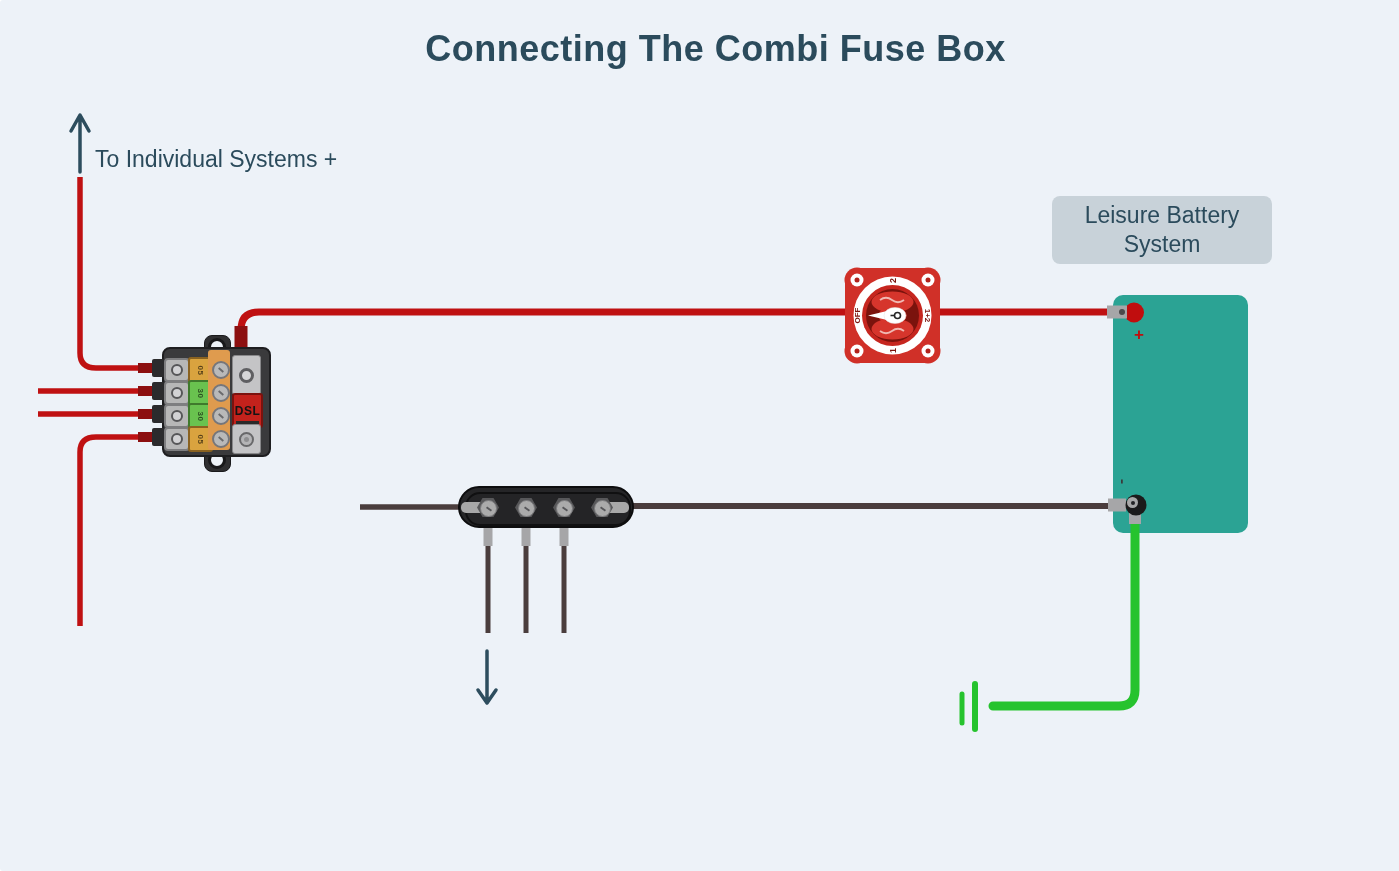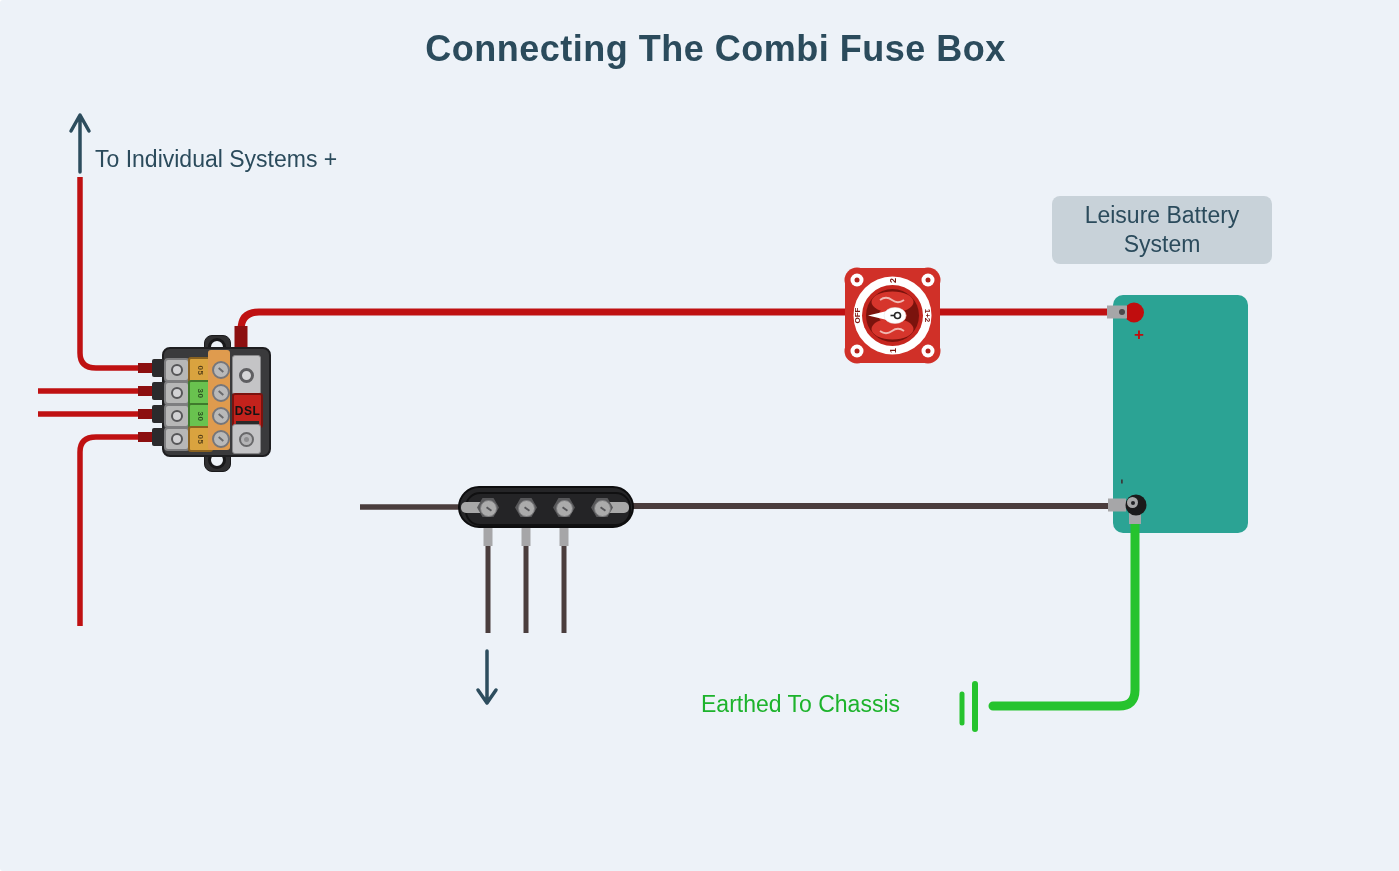--- a/index.html
+++ b/index.html
@@ -225,17 +225,16 @@
       <path d="M38,66 q6,4.5 12,0 q6,-4.5 12,0" stroke="#f0b9b3" stroke-width="1.8" fill="none"></path>
       <polygon points="26,50.5 45,46 45,55" fill="#ffffff"></polygon>
       <ellipse cx="53" cy="50.5" rx="11" ry="8" fill="#ffffff" stroke="#e2e2e2" stroke-width="0.5"></ellipse>
       <circle cx="55.5" cy="50.5" r="3" fill="none" stroke="#252525" stroke-width="1.6"></circle>
       <path d="M48.5,50.5 h4" stroke="#252525" stroke-width="1.6"></path>
     </svg>
   </div>
 
   <div class="abs label-box">Leisure Battery System</div>
   <div class="abs note" style="left:95px;top:146px;">To Individual Systems +</div>
-  <div class="abs note-green" style="left:701px;top:691px;">Earthed To Chassis</div>
   <div class="abs plus-mark">+</div>
   <div class="abs minus-mark">-</div>
 
 </div>
 
 </body></html>

